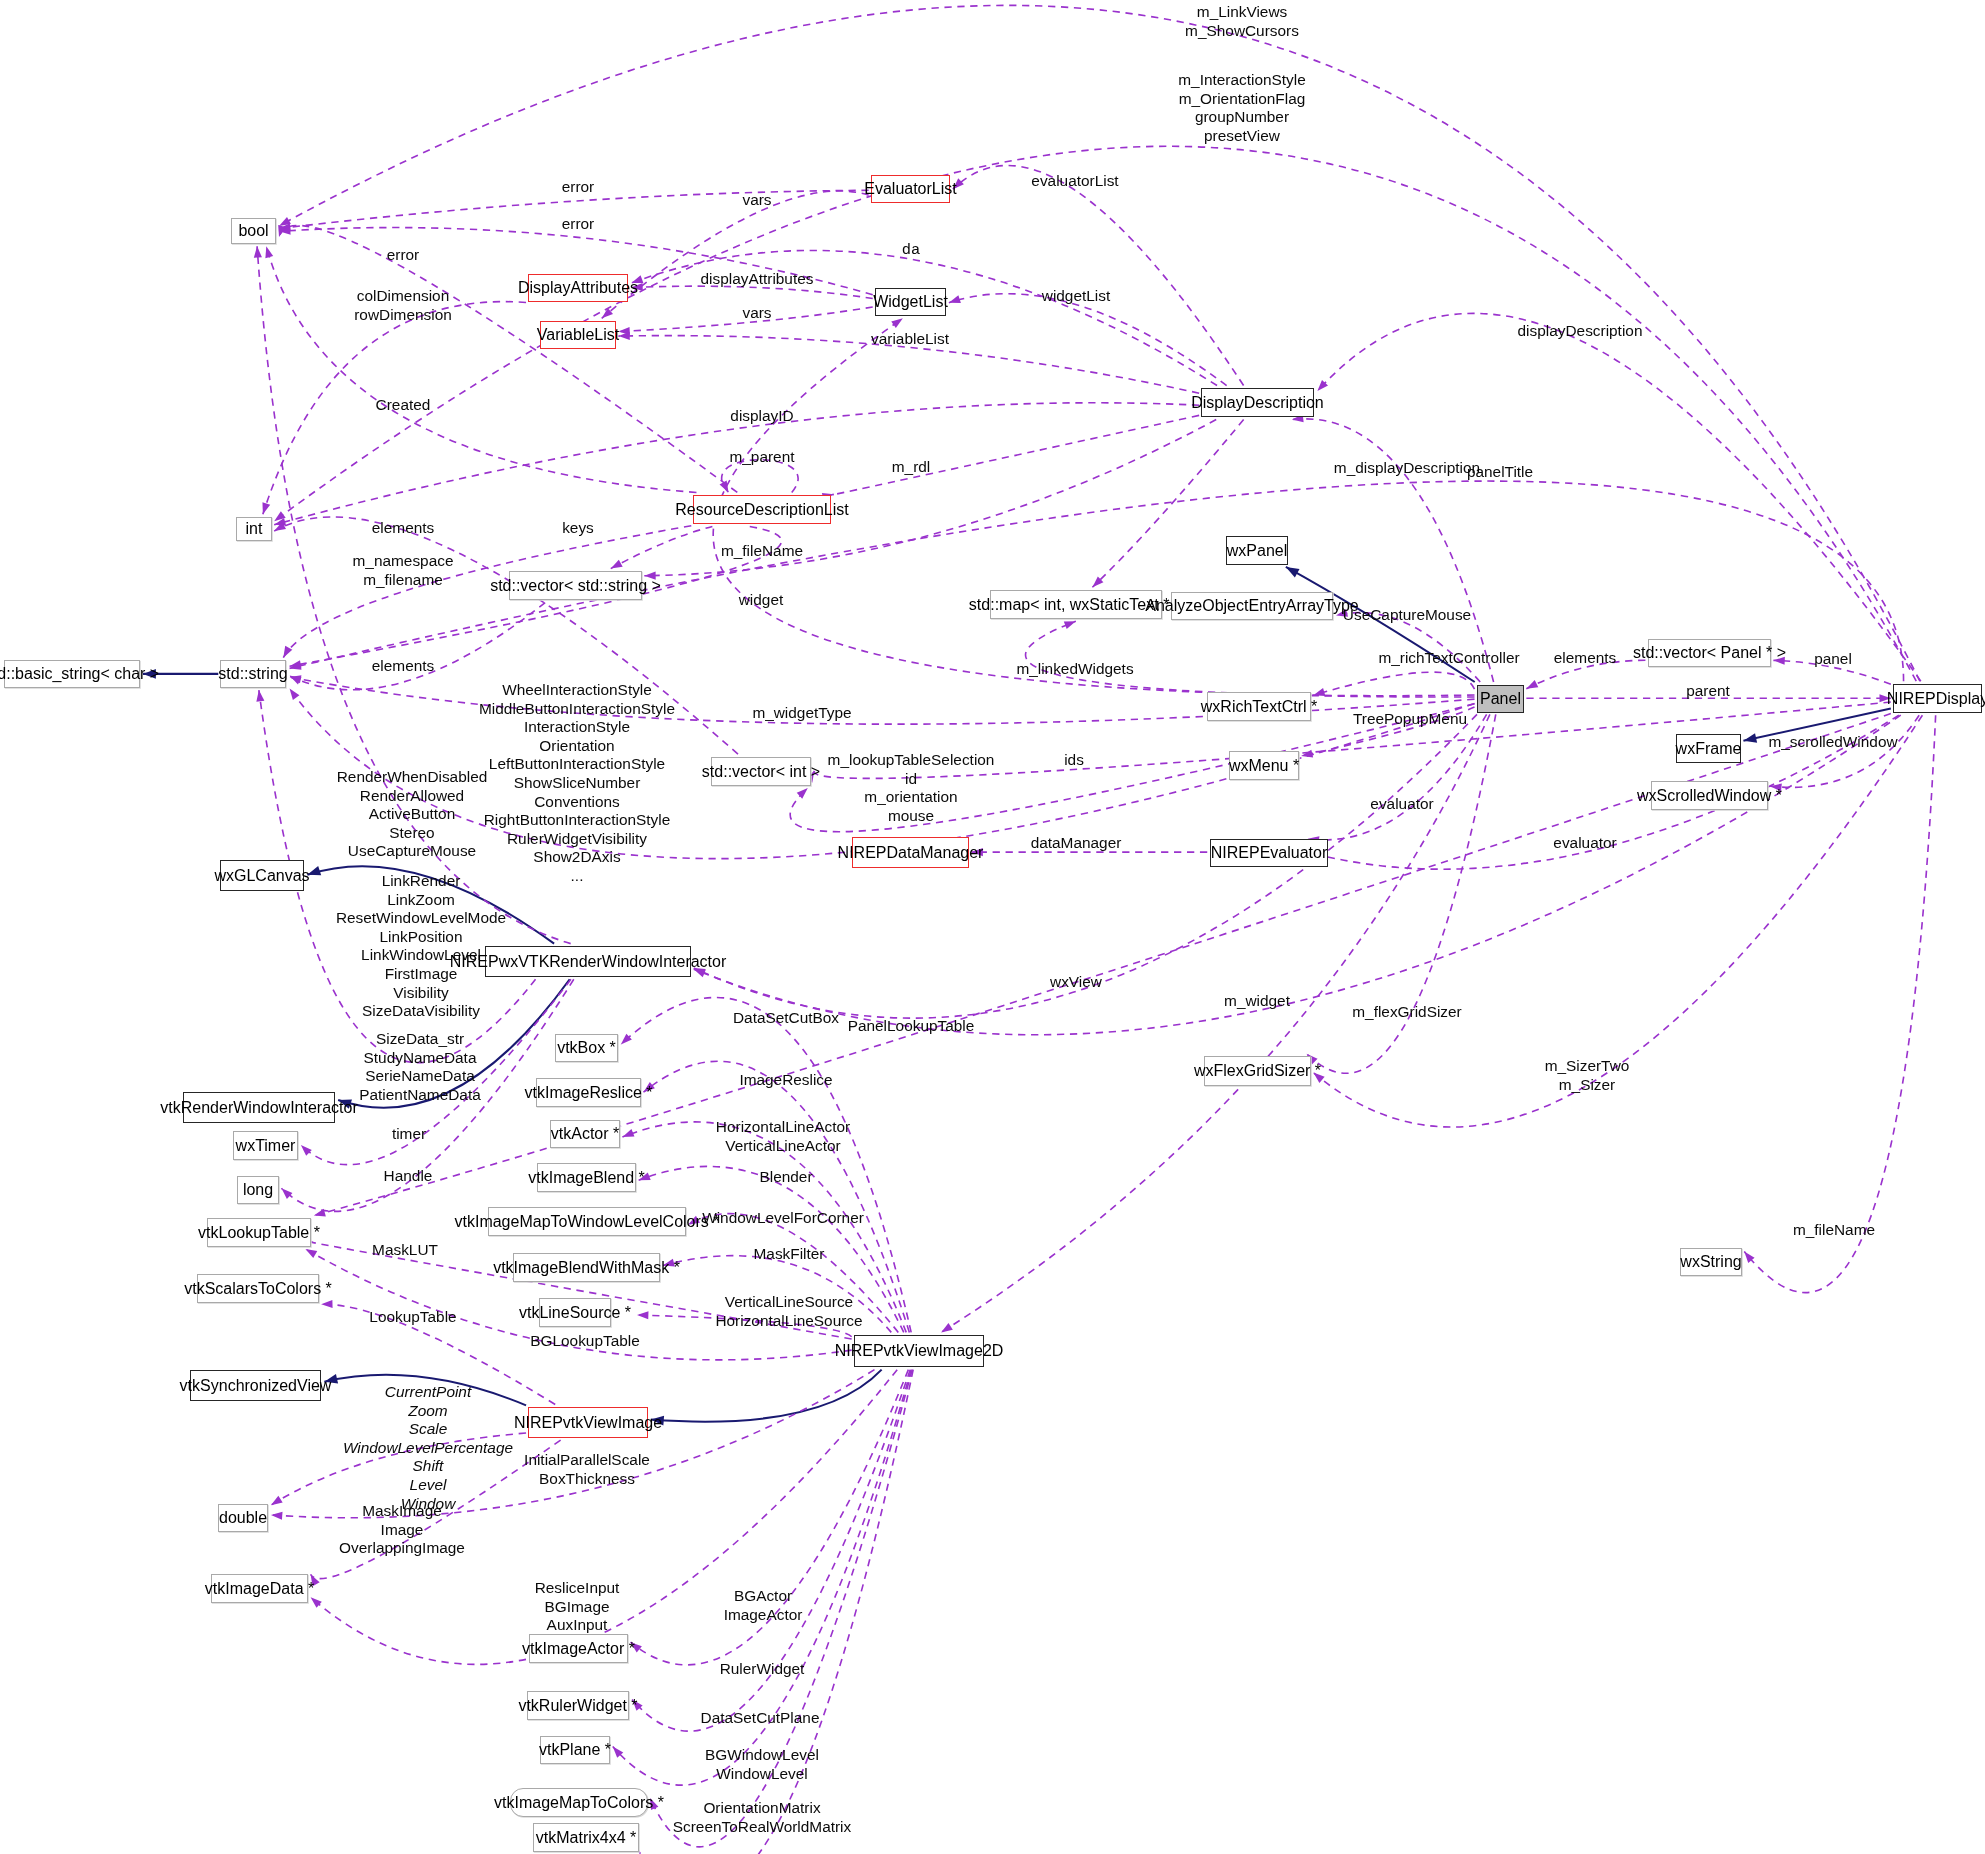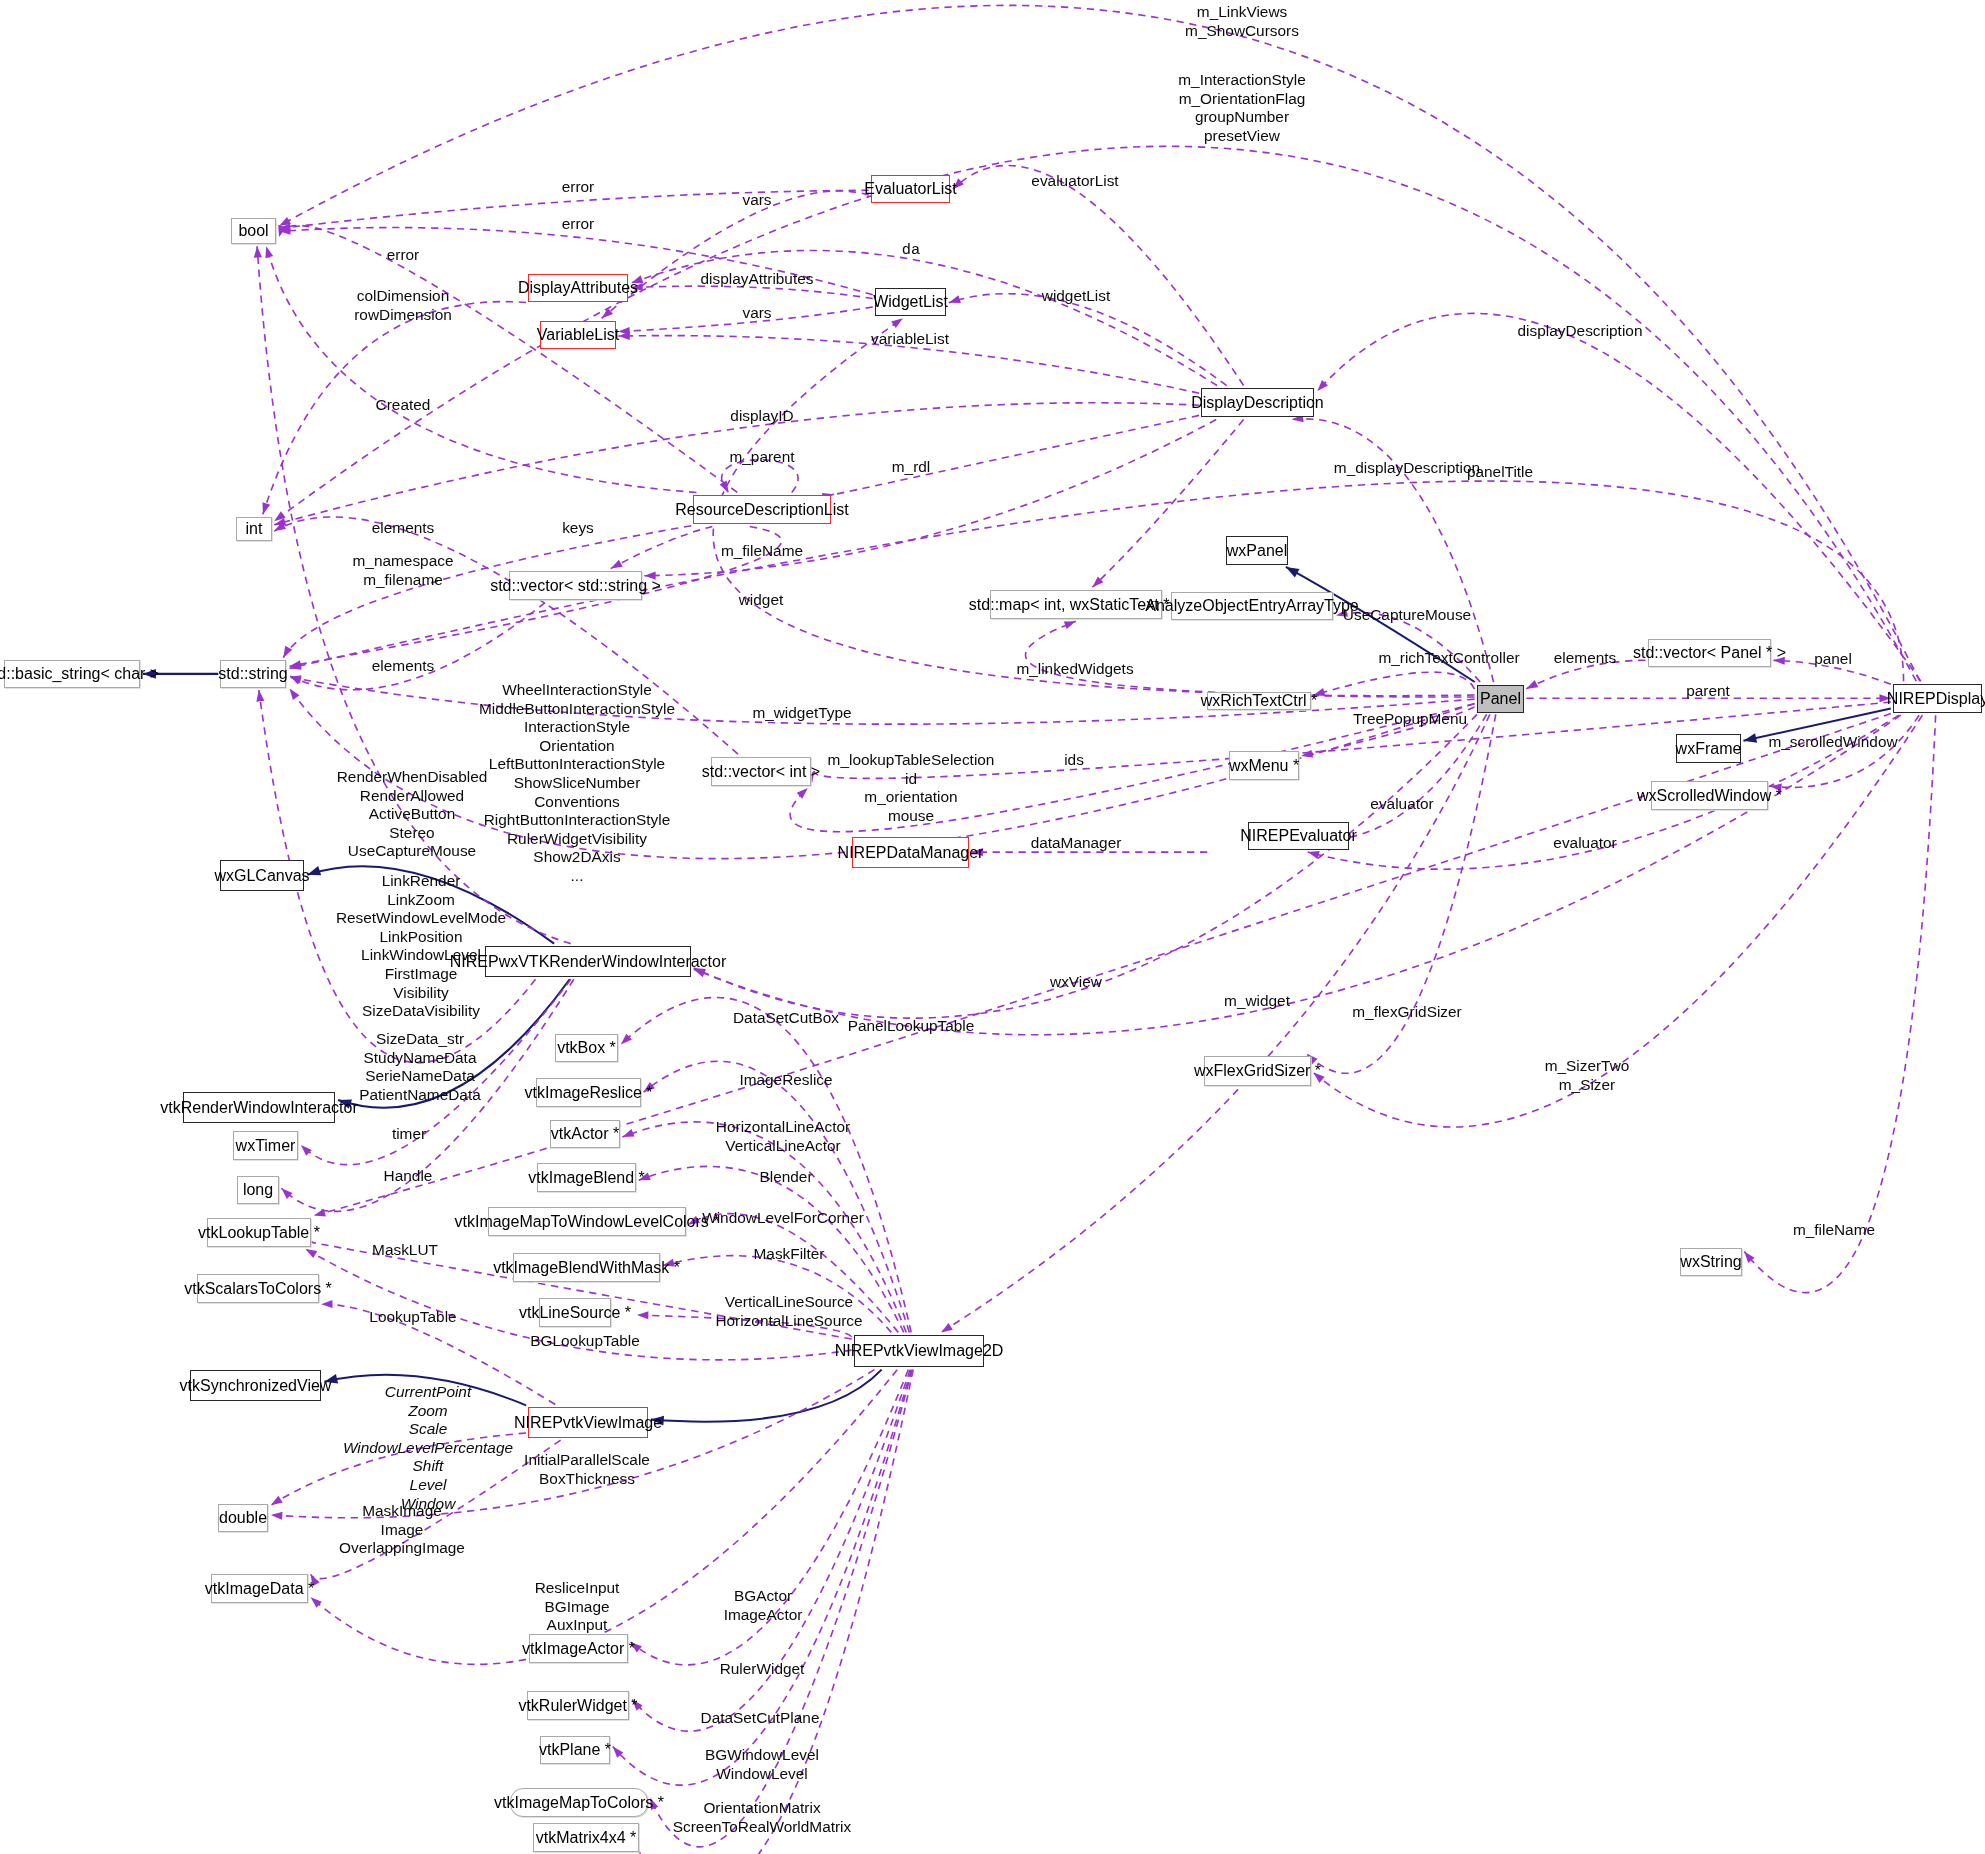--- a/index.html
+++ b/index.html
@@ -188,21 +188,21 @@
     </svg>
   <div id="nodes-layer">
       <div class="node plain" style="left: 231px; top: 218px; width: 45px; height: 26px;">bool</div>
       <div class="node plain" style="left: 236px; top: 517px; width: 36px; height: 24px;">int</div>
       <div class="node plain" style="left: 4px; top: 660px; width: 136px; height: 27.5px;">std::basic_string&lt; char &gt;</div>
       <div class="node plain" style="left: 220px; top: 660px; width: 66px; height: 27.5px;">std::string</div>
       <div class="node plain" style="left: 509px; top: 571px; width: 133px; height: 29px;">std::vector&lt; std::string &gt;</div>
       <div class="node plain" style="left: 711px; top: 757px; width: 100px; height: 29px;">std::vector&lt; int &gt;</div>
       <div class="node plain" style="left: 990px; top: 590px; width: 172px; height: 29px;">std::map&lt; int, wxStaticText * &gt;</div>
       <div class="node plain" style="left: 1171px; top: 592px; width: 162px; height: 27.5px;">AnalyzeObjectEntryArrayType</div>
-      <div class="node plain" style="left: 1207px; top: 692px; width: 104px; height: 18px;">wxRichTextCtrl *</div>
+      <div class="node plain" style="left: 1207px; top: 692px; width: 104px; height: 29px;">wxRichTextCtrl *</div>
       <div class="node plain" style="left: 1229px; top: 751px; width: 70px; height: 29px;">wxMenu *</div>
       <div class="node plain" style="left: 1648px; top: 639px; width: 123px; height: 27.5px;">std::vector&lt; Panel * &gt;</div>
       <div class="node plain" style="left: 1651px; top: 781px; width: 117px; height: 29px;">wxScrolledWindow *</div>
       <div class="node plain" style="left: 1204px; top: 1056px; width: 107px; height: 30px;">wxFlexGridSizer *</div>
       <div class="node plain" style="left: 1680px; top: 1248px; width: 62px; height: 27.5px;">wxString</div>
       <div class="node plain" style="left: 233px; top: 1131px; width: 65px; height: 29px;">wxTimer</div>
       <div class="node plain" style="left: 237px; top: 1176px; width: 42px; height: 27.5px;">long</div>
       <div class="node plain" style="left: 207px; top: 1218px; width: 104px; height: 29px;">vtkLookupTable *</div>
       <div class="node plain" style="left: 197px; top: 1274px; width: 122px; height: 29px;">vtkScalarsToColors *</div>
       <div class="node plain" style="left: 218px; top: 1504px; width: 50px; height: 27.5px;">double</div>
@@ -217,21 +217,21 @@
       <div class="node plain" style="left: 529px; top: 1634px; width: 99px; height: 29px;">vtkImageActor *</div>
       <div class="node plain" style="left: 527px; top: 1691px; width: 102px; height: 29px;">vtkRulerWidget *</div>
       <div class="node plain" style="left: 540px; top: 1736px; width: 70px; height: 27.5px;">vtkPlane *</div>
       <div class="node plain" style="left: 510px; top: 1788px; width: 138px; height: 29px; border-radius: 13px;">vtkImageMapToColors *</div>
       <div class="node plain" style="left: 533px; top: 1823px; width: 106px; height: 29px;">vtkMatrix4x4 *</div>
       <div class="node bold" style="left: 875px; top: 288px; width: 71px; height: 27.5px;">WidgetList</div>
       <div class="node bold" style="left: 1201px; top: 388px; width: 113px; height: 29px;">DisplayDescription</div>
       <div class="node bold" style="left: 1226px; top: 536px; width: 62px; height: 29px;">wxPanel</div>
       <div class="node bold" style="left: 1893px; top: 684px; width: 89px; height: 29px;">NIREPDisplay</div>
       <div class="node bold" style="left: 1676px; top: 734px; width: 65px; height: 29px;">wxFrame</div>
-      <div class="node bold" style="left: 1210px; top: 822px; width: 101px; height: 27.5px; margin-left: 38px;">NIREPEvaluator</div>
+      <div class="node bold" style="left: 1210px; top: 839px; width: 118px; height: 27.5px;">NIREPEvaluator</div>
       <div class="node bold" style="left: 220px; top: 860px; width: 84px; height: 31px;">wxGLCanvas</div>
       <div class="node bold" style="left: 485px; top: 946px; width: 206px; height: 31px;">NIREPwxVTKRenderWindowInteractor</div>
       <div class="node bold" style="left: 183px; top: 1092px; width: 152px; height: 31px;">vtkRenderWindowInteractor</div>
       <div class="node bold" style="left: 190px; top: 1370px; width: 131px; height: 31px;">vtkSynchronizedView</div>
       <div class="node bold" style="left: 854px; top: 1335px; width: 130px; height: 32px;">NIREPvtkViewImage2D</div>
       <div class="node gray" style="left: 1477px; top: 685px; width: 47px; height: 27.5px;">Panel</div>
       <div class="node red" style="left: 871px; top: 175px; width: 79px; height: 27.5px;">EvaluatorList</div>
       <div class="node red" style="left: 528px; top: 274px; width: 100px; height: 27.5px;">DisplayAttributes</div>
       <div class="node red" style="left: 540px; top: 321px; width: 76px; height: 27.5px;">VariableList</div>
       <div class="node red" style="left: 693px; top: 495px; width: 138px; height: 29px;">ResourceDescriptionList</div>

